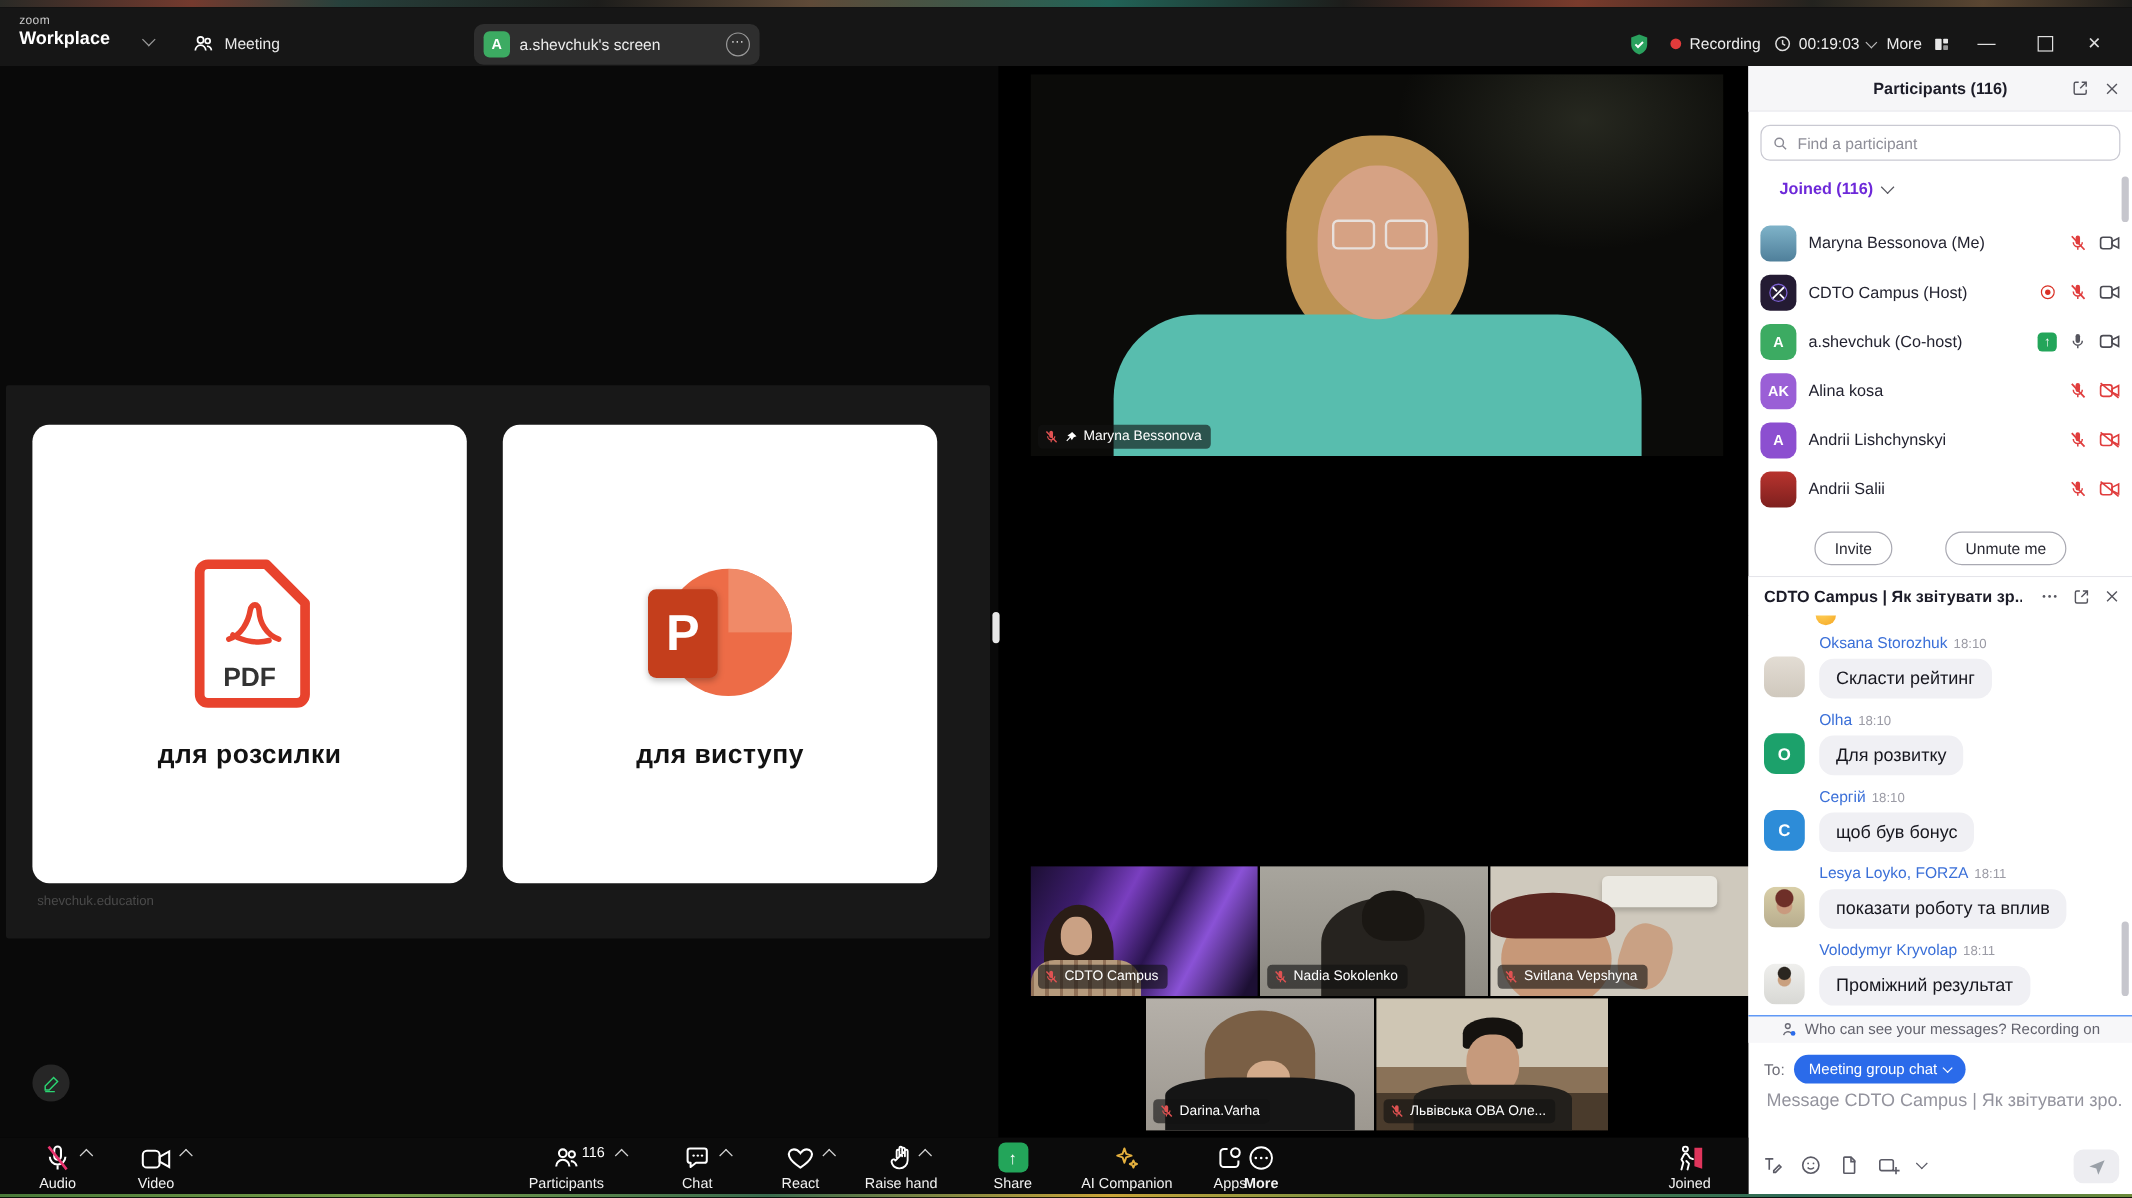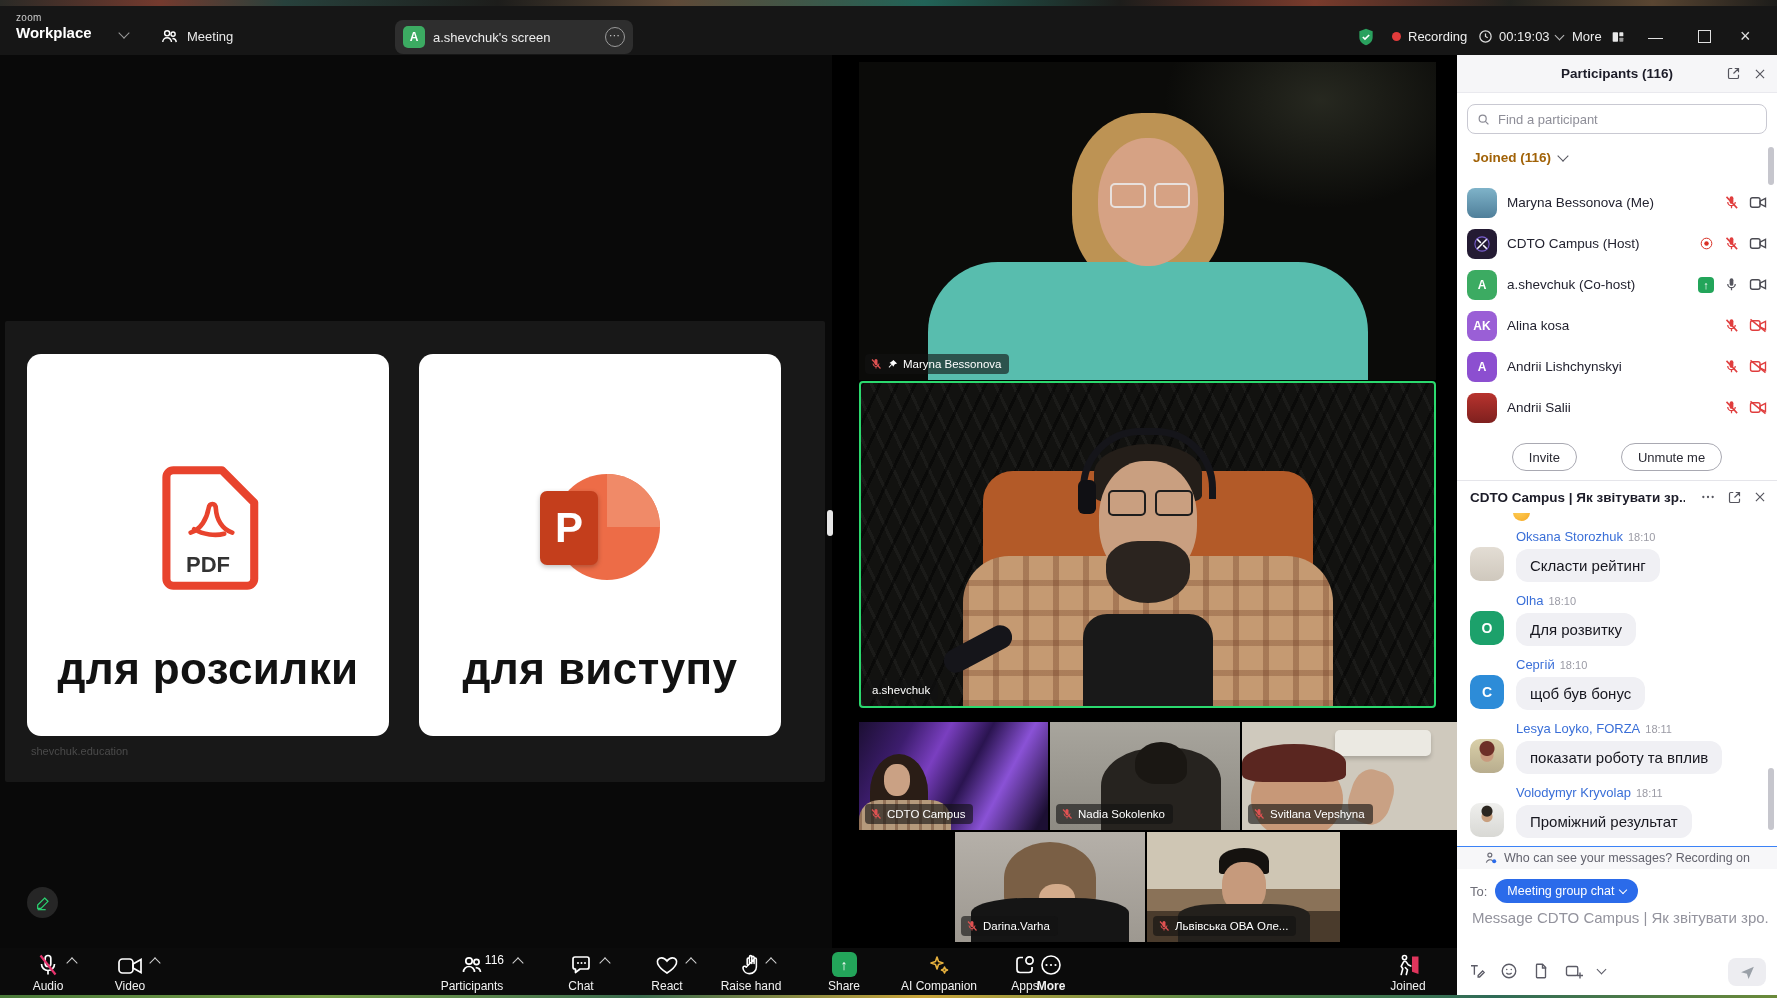--- a/index.html
+++ b/index.html
@@ -27,21 +27,21 @@
   .tb-right{top:6px;height:49px;display:flex;align-items:center;color:#ededed;font-size:13px;}
   .rec-dot{width:9px;height:9px;border-radius:50%;background:#e23b3b;display:inline-block;margin-right:7px;}
   .winbtn{color:#e0e0e0;font-size:15px;text-align:center;width:30px;}
   .maxbox{width:11px;height:11px;border:1.4px solid #e0e0e0;display:inline-block;}
 
   
   .stage{left:0;top:55px;width:832px;height:893px;background:#090909;}
   .slide{left:5px;top:266px;width:820px;height:461px;background:#181818;border-radius:2px;}
   .card{top:299px;width:362px;height:382px;background:#fff;border-radius:14px;display:flex;flex-direction:column;align-items:center;}
   .card .icon-wrap{margin-top:108px;height:132px;display:flex;align-items:center;justify-content:center;position:relative;}
-  .card .cap{margin-top:50px;font-size:44px;font-weight:800;color:#121212;letter-spacing:.4px;}
+  .card .cap{margin-top:22px;font-size:22px;font-weight:800;color:#121212;letter-spacing:.4px;}
   .pdf-label{position:absolute;left:0;right:0;bottom:16px;text-align:center;font-size:22px;font-weight:700;color:#333;}
   .ppt{position:relative;width:120px;height:112px;}
   .ppt .circle{position:absolute;left:14px;top:2px;width:106px;height:106px;border-radius:50%;background:#ed6c47;overflow:hidden;}
   .ppt .quad2{position:absolute;right:0;top:0;width:53px;height:53px;background:#f08a68;}
   .ppt .sq{position:absolute;left:0;top:19px;width:58px;height:74px;background:#c43e1c;border-radius:7px;display:flex;align-items:center;justify-content:center;box-shadow:0 2px 5px rgba(0,0,0,.25);}
   .ppt .sq span{color:#fff;font-size:42px;font-weight:700;}
   .watermark{left:31px;top:690px;font-size:11px;color:#4a4a4a;}
   .annot-btn{left:27px;top:832px;width:31px;height:31px;border-radius:50%;background:#262626;display:flex;align-items:center;justify-content:center;}
   .resize-handle{left:827px;top:510px;width:6px;height:26px;border-radius:3px;background:#e6e6e6;}
 
@@ -61,21 +61,21 @@
   .sc-darina{background:linear-gradient(#b5b0a9,#9d9890);}
   .sc-lviv{background:linear-gradient(#cfc6b4 0 52%,#8a7258 52% 72%,#4a3b2c 72% 100%);}
 
   
   .panel{left:1457px;top:55px;width:320px;height:940px;background:#fff;}
   .p-header{left:0;top:0;width:320px;height:37px;background:#f6f6f8;border-bottom:1px solid #e9e9ee;display:flex;align-items:center;justify-content:center;font-size:13.5px;font-weight:700;color:#1c1c28;}
   .p-hicons{position:absolute;right:10px;top:0;height:37px;display:flex;align-items:center;gap:12px;color:#55555e;}
   .search{left:10px;top:49px;width:300px;height:30px;border:1px solid #c9c9d2;border-radius:8px;display:flex;align-items:center;gap:6px;padding:0 9px;box-sizing:border-box;background:#fff;}
   .search input{border:none;outline:none;flex:1;font-size:13px;color:#33333c;font-family:inherit;background:transparent;}
   .search input::placeholder{color:#8e8e98;}
-  .joined{left:16px;top:95px;display:flex;align-items:center;gap:8px;font-size:13.5px;font-weight:700;color:#a16207;}
+  .joined{left:26px;top:95px;display:flex;align-items:center;gap:8px;font-size:13.5px;font-weight:700;color:#6d28d9;}
   .joined .chev{color:#55555e;margin-top:-3px;}
   .prow{left:10px;width:300px;height:41px;display:flex;align-items:center;gap:10px;}
   .prow .pav{width:30px;height:30px;border-radius:8px;flex:none;display:flex;align-items:center;justify-content:center;color:#fff;font-weight:700;font-size:12px;}
   .prow .pname{flex:1;font-size:13.5px;color:#232330;white-space:nowrap;overflow:hidden;}
   .prow .picons{display:flex;align-items:center;gap:10px;}
   .pbtns{left:0;top:388px;width:320px;display:flex;justify-content:center;gap:44px;}
   .pbtn{height:28px;border:1px solid #a9a9b2;border-radius:14px;background:#fff;font-size:13px;color:#2a2a33;padding:0 16px;display:flex;align-items:center;}
   .share-badge{width:16px;height:16px;border-radius:4px;background:#23a55a;color:#fff;font-size:11px;font-weight:700;display:flex;align-items:center;justify-content:center;}
 
   .chat-sep{left:1457px;top:480px;width:320px;height:1px;background:#e5e5ea;}
@@ -228,36 +228,20 @@
           <path d="M6 11a6 6 0 0 0 12 0M12 17v4" stroke="#e05252" stroke-width="2" fill="none"></path>
           <path d="M4 3l17 18" stroke="#e05252" stroke-width="2.4"></path>
         </svg>
       <svg width="11" height="11" viewBox="0 0 24 24" fill="#fff">
           <path d="M14 2l8 8-5 1.5L13.5 17 11 12.5 5 19l-1.5-1.5L10 11 5.5 8.5 11 5z"></path>
         </svg>
       <span>Maryna Bessonova</span>
     </div>
   </div>
 
-  <div class="abs tile sc-shev active-border" style="left:859px;top:381px;width:577px;height:327px;">
-    <div class="decor" style="left:50%;bottom:0;width:330px;height:235px;transform:translateX(-50%);background:#b35a28;border-radius:30px 30px 0 0;"></div>
-    <div class="decor" style="left:50%;bottom:0;width:370px;height:150px;transform:translateX(-50%);background:#c59a72;background-image:repeating-linear-gradient(90deg,rgba(110,60,35,.35) 0 6px,transparent 6px 30px),repeating-linear-gradient(0deg,rgba(110,60,35,.3) 0 6px,transparent 6px 30px);border-radius:46px 46px 0 0;"></div>
-    <div class="decor" style="left:50%;bottom:0;width:130px;height:92px;transform:translateX(-50%);background:#191919;border-radius:24px 24px 0 0;"></div>
-    <div class="decor" style="left:50%;top:19%;width:108px;height:58px;transform:translateX(-50%);background:#241e19;border-radius:52% 52% 12% 12%;"></div>
-    <div class="decor" style="left:50%;top:24%;width:98px;height:120px;transform:translateX(-50%);background:#c99f80;border-radius:46%;"></div>
-    <div class="decor" style="left:50%;top:49%;width:84px;height:62px;transform:translateX(-50%);background:#2b241f;border-radius:38% 38% 50% 50%;"></div>
-    <div class="decor" style="left:calc(50% - 40px);top:33%;width:34px;height:22px;border:2.4px solid #1d1d1d;border-radius:5px;"></div>
-    <div class="decor" style="left:calc(50% + 7px);top:33%;width:34px;height:22px;border:2.4px solid #1d1d1d;border-radius:5px;"></div>
-    <div class="decor" style="left:50%;top:14%;width:122px;height:64px;transform:translateX(-50%);border:7px solid #15151a;border-bottom:none;border-radius:60px 60px 0 0;"></div>
-    <div class="decor" style="left:calc(50% - 70px);top:30%;width:18px;height:34px;background:#101014;border-radius:6px;"></div>
-    <div class="decor" style="left:14%;bottom:14%;width:74px;height:24px;background:#15151a;border-radius:12px;transform:rotate(-28deg);"></div>
-    <div class="vlabel">
-      <span>a.shevchuk</span>
-    </div>
-  </div>
 
   <div class="abs tile sc-cdto" style="left:859px;top:722px;width:189px;height:108px;">
     <div class="decor" style="left:6%;bottom:0;width:58px;height:76px;background:#2a1d16;border-radius:50% 50% 0 0;"></div>
     <div class="decor" style="left:13%;bottom:34px;width:26px;height:32px;background:#caa184;border-radius:46%;"></div>
     <div class="decor" style="left:0;bottom:0;width:92px;height:30px;background:#b59a7c;background-image:repeating-linear-gradient(90deg,rgba(90,50,30,.4) 0 3px,transparent 3px 12px);border-radius:20px 20px 0 0;"></div>
     <div class="vlabel">
       <svg width="12" height="12" viewBox="0 0 24 24">
           <path d="M9 5a3 3 0 0 1 6 0v6a3 3 0 0 1-6 0z" fill="#e05252"></path>
           <path d="M6 11a6 6 0 0 0 12 0M12 17v4" stroke="#e05252" stroke-width="2" fill="none"></path>
           <path d="M4 3l17 18" stroke="#e05252" stroke-width="2.4"></path>

